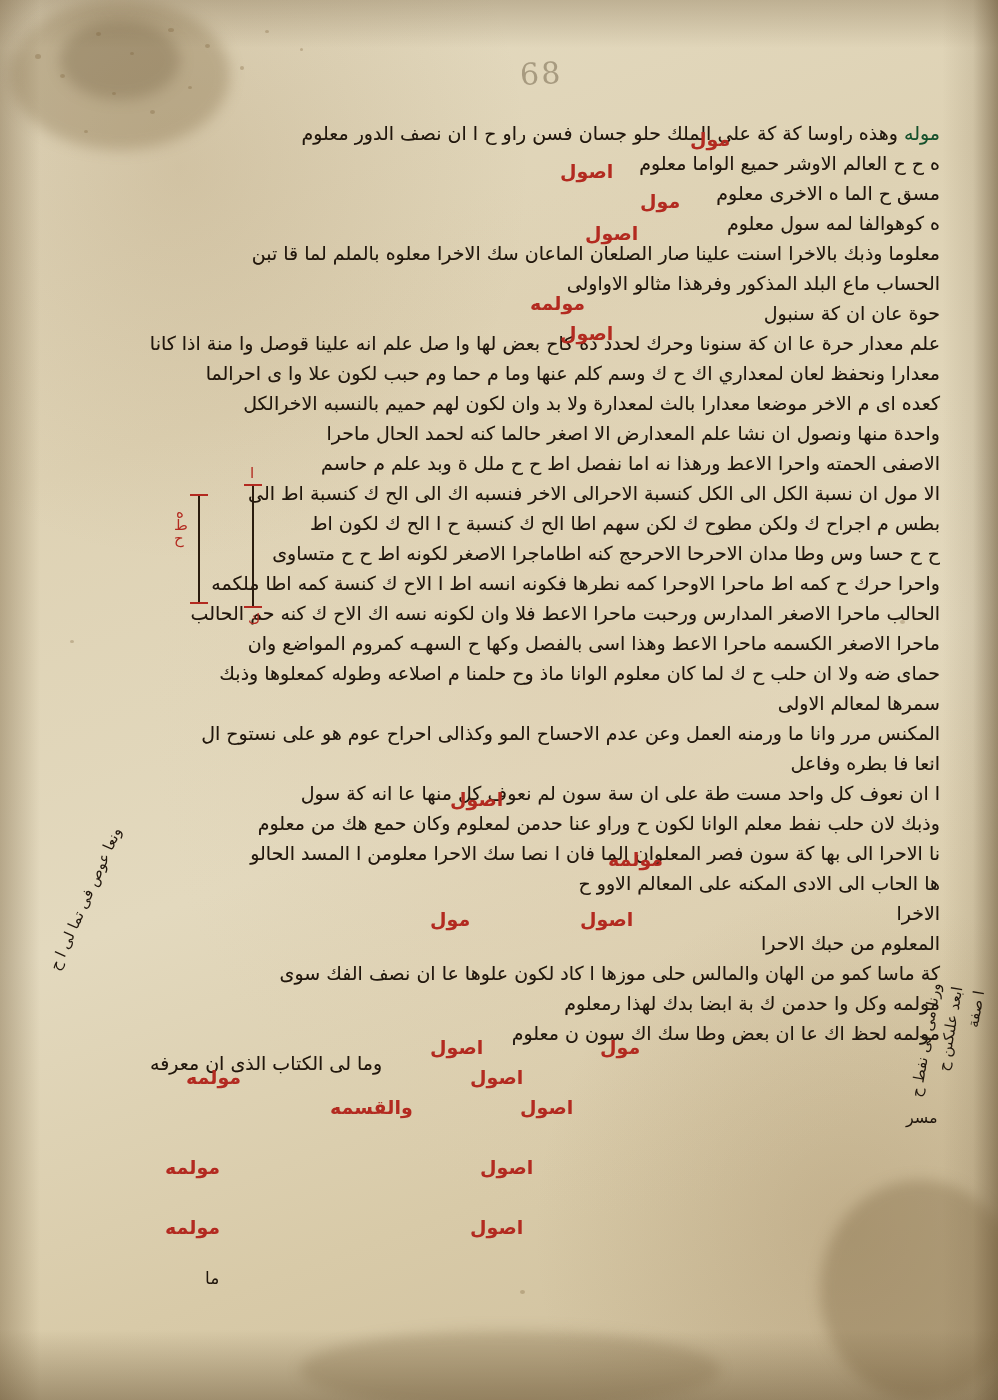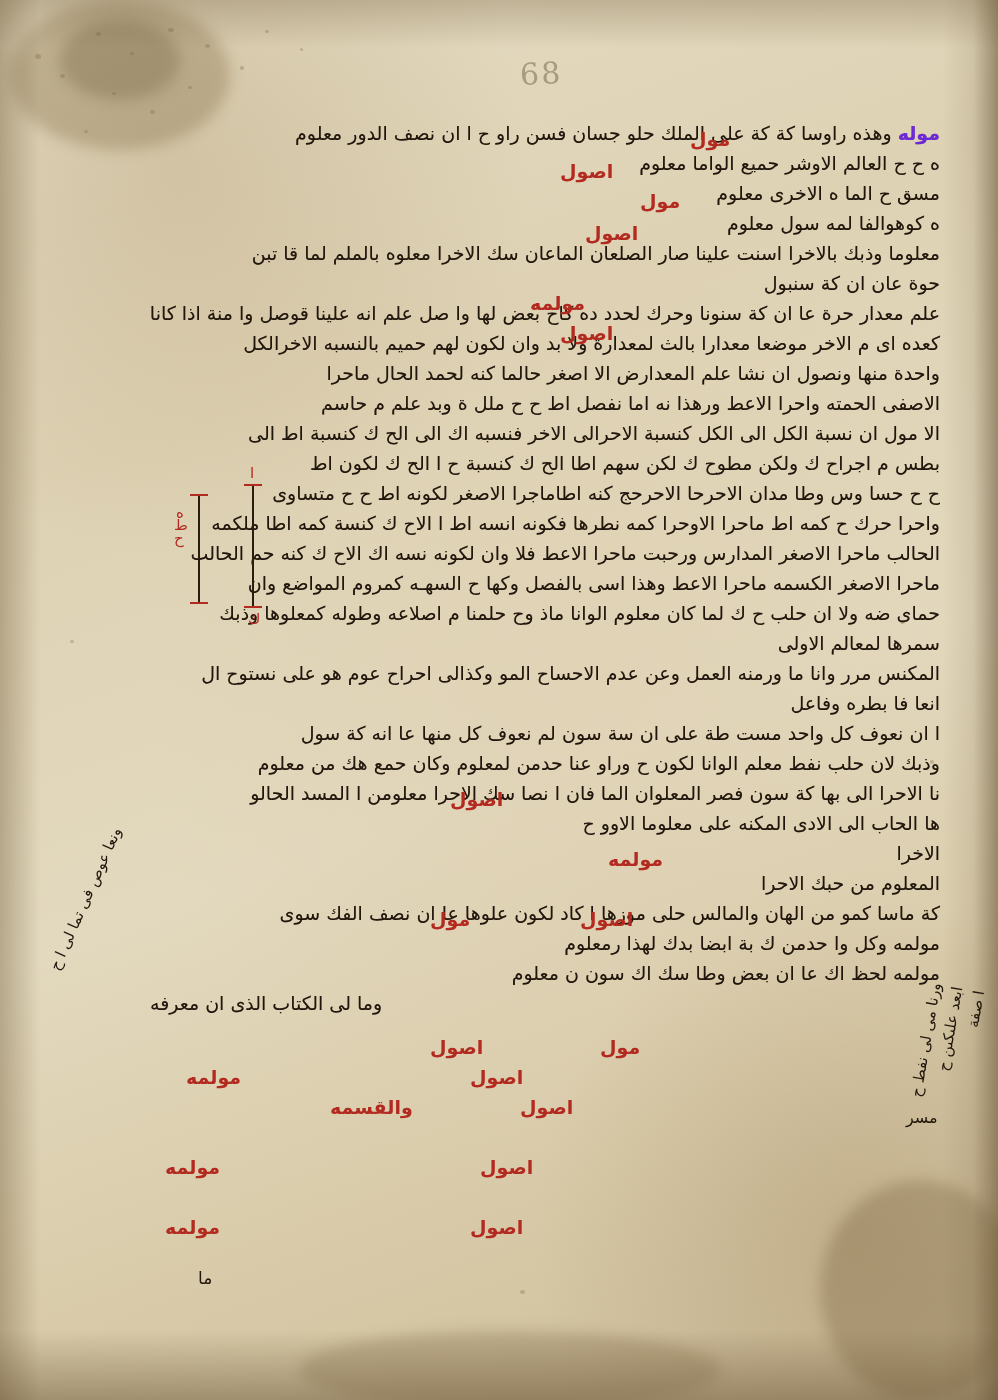--- a/index.html
+++ b/index.html
@@ -86,21 +86,21 @@
   .line {
     position: relative;
     font-family: "DejaVu Sans", sans-serif;
     font-size: 19px;
     line-height: 30px;
     color: #20160c;
     white-space: nowrap;
     letter-spacing: -0.5px;
     text-shadow: 0 0 0.6px rgba(40,25,10,0.35);
   }
-  .line .r { color: #6d28d9; font-weight: bold; }
+  .line .r { color: #14532d; font-weight: normal; }
 
   
   .diagram {
     position: absolute;
     left: 190px;
     top: 480px;
     width: 90px;
     height: 140px;
   }
   .bar {
@@ -137,21 +137,21 @@
   }
   .margin-right {
     left: 905px;
     top: 1095px;
     transform: rotate(-80deg);
     transform-origin: left top;
     color: #20160c;
   }
   .catchword {
     position: absolute;
-    left: 198px;
+    left: 205px;
     top: 1268px;
     direction: rtl;
     font-size: 17px;
     color: #20160c;
   }
 </style>
 </head>
 <body>
 
 <div id="page">
@@ -185,39 +185,41 @@
   <div class="foxing" style="left:520px;top:1290px;width:5px;height:4px;"></div>
 
   <div class="folio-number">68</div>
 
   <div class="textblock">
     <div class="line"><span class="r">موله</span> <span>وهذه راوسا كة كة على الملك حلو جسان فسن راو ح ا ان نصف الدور معلوم</span></div>
     <div class="line"><span>ه ح ح العالم الاوشر حميع الواما معلوم</span></div>
     <div class="line"><span>مسق ح الما ه الاخرى معلوم</span></div>
     <div class="line"><span>ه كوهوالفا لمه سول معلوم</span></div>
     <div class="line"><span>معلوما وذبك بالاخرا اسنت علينا صار الصلعان الماعان سك الاخرا معلوه بالملم لما قا تبن</span></div>
+    <div class="line"><span>الحساب ماع البلد المذكور وفرهذا مثالو الاواولى</span></div>
     <div class="line"><span>حوة عان ان كة سنبول</span></div>
     <div class="line"><span>علم معدار حرة عا ان كة سنونا وحرك لحدد ده كاح بعض لها وا صل علم انه علينا قوصل وا منة اذا كانا</span></div>
+    <div class="line"><span>معدارا ونحفظ لعان لمعداري اك ح ك وسم كلم عنها وما م حما وم حبب لكون علا وا ى احرالما</span></div>
     <div class="line"><span>كعده اى م الاخر موضعا معدارا بالث لمعدارة ولا بد وان لكون لهم حميم بالنسبه الاخرالكل</span></div>
     <div class="line"><span>واحدة منها ونصول ان نشا علم المعدارض الا اصغر حالما كنه لحمد الحال ماحرا</span></div>
     <div class="line"><span>الاصفى الحمته واحرا الاعط ورهذا نه اما نفصل اط ح ح ملل ة وبد علم م حاسم</span></div>
     <div class="line"><span>الا مول ان نسبة الكل الى الكل كنسبة الاحرالى الاخر فنسبه اك الى الح ك كنسبة اط الى</span></div>
     <div class="line"><span>بطس م اجراح ك ولكن مطوح ك لكن سهم اطا الح ك كنسبة ح ا الح ك لكون اط</span></div>
     <div class="line"><span>ح ح حسا وس وطا مدان الاحرحا الاحرحج كنه اطاماجرا الاصغر لكونه اط ح ح متساوى</span></div>
     <div class="line"><span>واحرا حرك ح كمه اط ماحرا الاوحرا كمه نطرها فكونه انسه اط ا الاح ك كنسة كمه اطا ملكمه</span></div>
     <div class="line"><span>الحالب ماحرا الاصغر المدارس ورحبت ماحرا الاعط فلا وان لكونه نسه اك الاح ك كنه حم الحالب</span></div>
     <div class="line"><span>ماحرا الاصغر الكسمه ماحرا الاعط وهذا اسى بالفصل وكها ح السهـه كمروم المواضع وان</span></div>
     <div class="line"><span>حماى ضه ولا ان حلب ح ك لما كان معلوم الوانا ماذ وح حلمنا م اصلاعه وطوله كمعلوها وذبك</span></div>
     <div class="line"><span>سمرها لمعالم الاولى</span></div>
     <div class="line"><span>المكنس مرر وانا ما ورمنه العمل وعن عدم الاحساح المو وكذالى احراح عوم هو على نستوح ال</span></div>
     <div class="line"><span>انعا فا بطره وفاعل</span></div>
     <div class="line"><span>ا ان نعوف كل واحد مست طة على ان سة سون لم نعوف كل منها عا انه كة سول</span></div>
     <div class="line"><span>وذبك لان حلب نفط معلم الوانا لكون ح وراو عنا حدمن لمعلوم وكان حمع هك من معلوم</span></div>
     <div class="line"><span>نا الاحرا الى بها كة سون فصر المعلوان الما فان ا نصا سك الاحرا معلومن ا المسد الحالو</span></div>
-    <div class="line"><span>ها الحاب الى الادى المكنه على معلوما الاوو ح</span></div>
+    <div class="line"><span>ها الحاب الى الادى المكنه على المعالم الاوو ح</span></div>
     <div class="line"><span>الاخرا</span></div>
     <div class="line"><span>المعلوم من حبك الاحرا</span></div>
     <div class="line"><span>كة ماسا كمو من الهان والمالس حلى موزها ا كاد لكون علوها عا ان نصف الفك سوى</span></div>
     <div class="line"><span>مولمه وكل وا حدمن ك بة ابضا بدك لهذا رمعلوم</span></div>
     <div class="line"><span>مولمه لحظ اك عا ان بعض وطا سك اك سون ن معلوم</span></div>
     <div class="line" style="text-align:left;"><span>وما لى الكتاب الذى ان معرفه</span></div>
   </div>
 
   <div style="position:absolute;left:690px;top:128px;color:#b32a20;font-size:19px;font-weight:bold;">مول</div>
   <div style="position:absolute;left:560px;top:160px;color:#b32a20;font-size:19px;font-weight:bold;">اصول</div>

